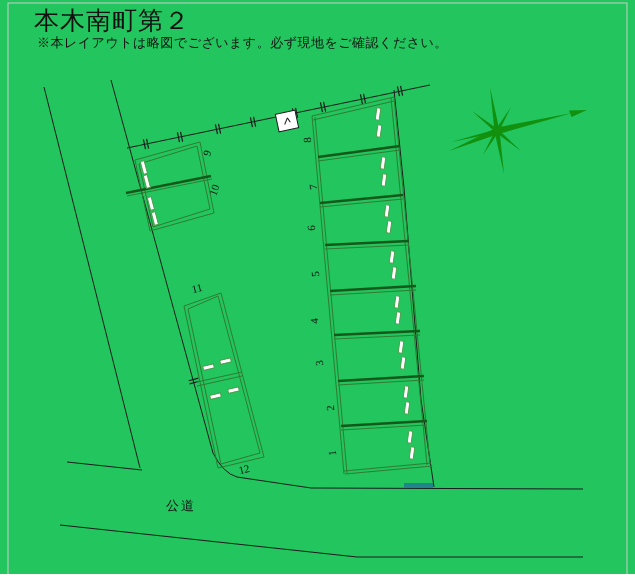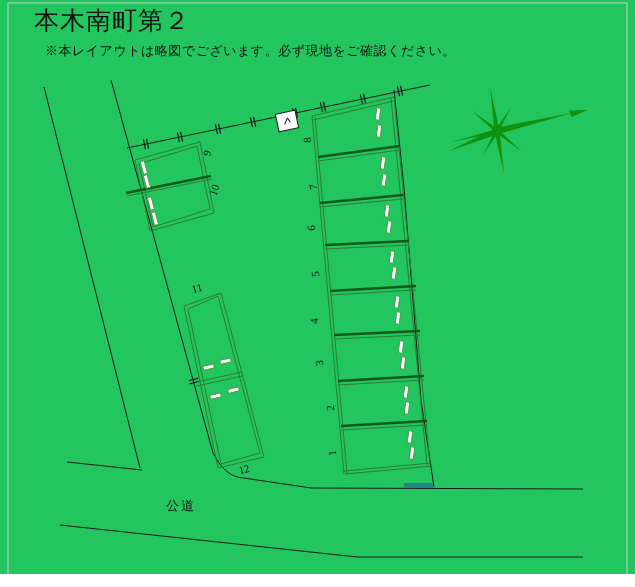--- a/index.html
+++ b/index.html
@@ -6,21 +6,21 @@
   .page{
     position:relative;width:635px;height:574px;background:#22c55e;overflow:hidden;
     font-family:"Liberation Serif","DejaVu Serif",serif;
     padding-left:46px;
   }
   .title{
     position:absolute;left:34px;top:4px;margin:0;
     font-size:25px;font-weight:normal;color:#111;letter-spacing:1px;
   }
   .disclaimer{
-    position:absolute;left:37px;top:34px;margin:8px;
+    position:absolute;left:37px;top:34px;margin:0;
     font-size:13px;color:#111;letter-spacing:0.5px;
   }
   svg{position:absolute;left:0;top:0;}
   svg text{
     fill:#111;font-family:"Liberation Serif","DejaVu Serif",serif;
     font-size:11px;text-anchor:middle;dominant-baseline:central;
   }
   svg text.road{font-size:13px;letter-spacing:2px;}
 </style>
 </head>

